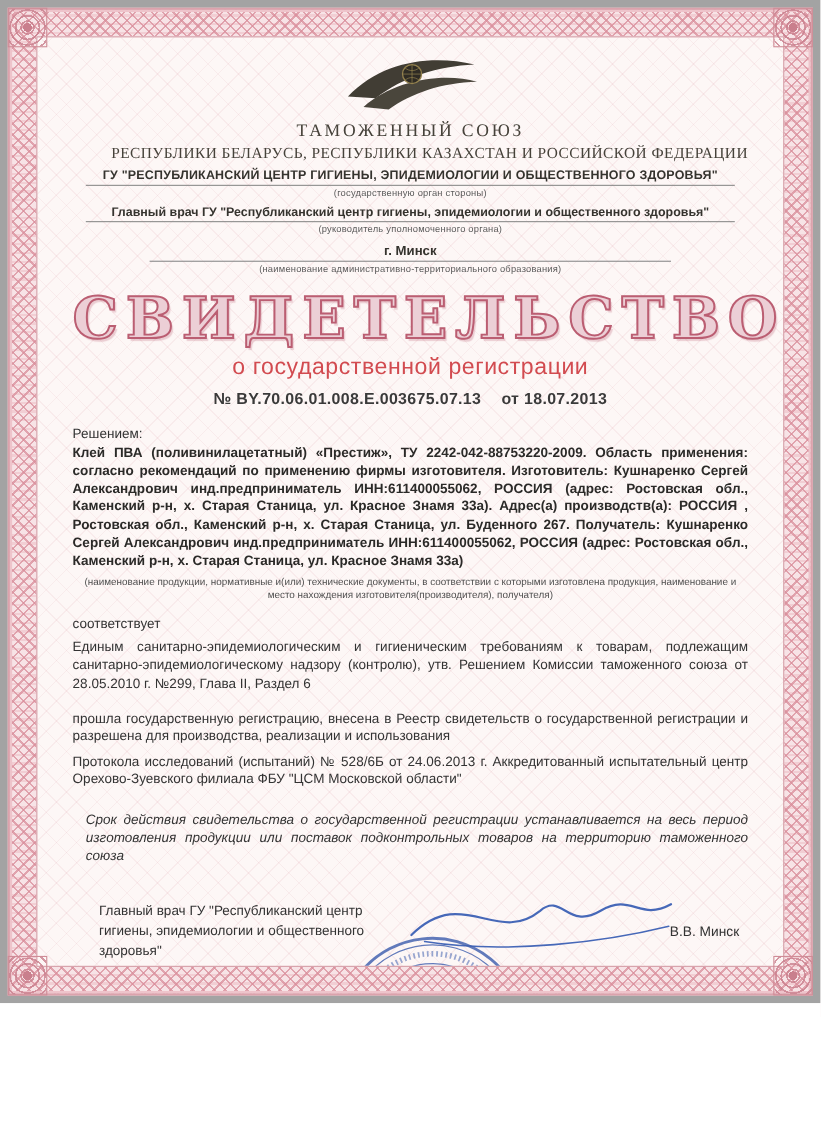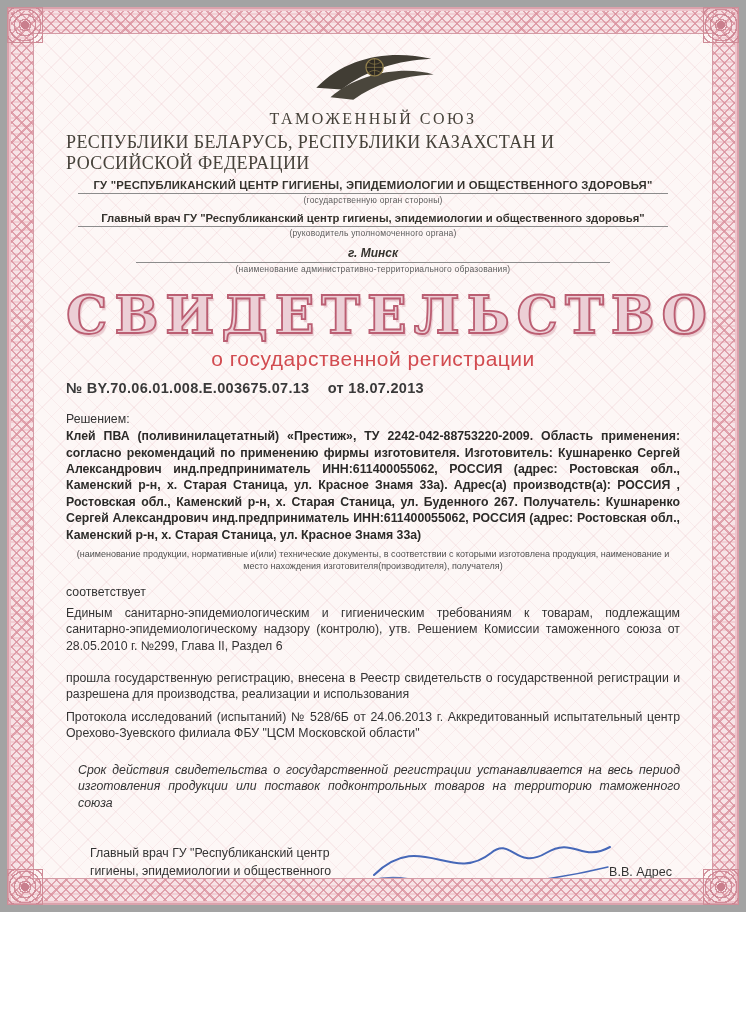--- a/index.html
+++ b/index.html
@@ -45,53 +45,53 @@
   .content{ padding:10px 32px 0 32px; }
 
   
   .logo{ text-align:center; margin-top:4px; }
   .logo svg{ width:126px; height:56px; }
   .union{
     text-align:center; font-family:"Liberation Serif", serif;
     font-size:16px; letter-spacing:2.5px; color:#46423a; margin-top:2px;
   }
   .countries{
-    text-align:left; font-family:"Liberation Serif", serif;
-    font-size:18px; letter-spacing:.4px; color:#46423a; margin-top:4px;
+    text-align:right; font-family:"Liberation Serif", serif;
+    font-size:14px; letter-spacing:.4px; color:#46423a; margin-top:4px;
   }
   .authority{
     text-align:center; font-size:11.3px; font-weight:bold; color:#35332e;
     margin-top:5px; letter-spacing:.2px;
   }
   .rule{ height:1px; background:#8c8c8c; margin:2px 12px 1px 12px; }
   .rule.narrow{ margin-left:70px; margin-right:70px; }
   .caption{
     text-align:center; font-size:8.5px; color:#5c5c5c; letter-spacing:.2px;
   }
   .head-line{
     text-align:center; font-size:11.3px; font-weight:bold; color:#35332e; margin-top:7px;
   }
   .city{
-    text-align:center; font-size:12px; font-weight:bold; color:#35332e; margin-top:8px;font-style:italic;
+    text-align:center; font-size:12px; font-weight:bold; color:#35332e; margin-top:8px;
   }
 
   
   .big-title{
     text-align:center; margin-top:14px;
     font-family:"DejaVu Serif", serif; font-weight:bold;
     font-size:52px; line-height:1.02; letter-spacing:7px;
     color:#eccfd6;
     -webkit-text-stroke:1.8px #bb5e72;
     text-shadow:2px 3px 1px rgba(187,94,114,.28), 0 0 1px #c98a99;
   }
   .subtitle{
     text-align:center; font-size:21px; color:#d24b50; margin-top:6px; letter-spacing:.5px;
   }
   .numline{
-    text-align:left; font-size:14.5px; font-weight:bold; color:#3a3a3a; margin-top:9px; letter-spacing:.3px;
+    text-align:center; font-size:14.5px; font-weight:bold; color:#3a3a3a; margin-top:9px; letter-spacing:.3px;
   }
   .numline .date{ margin-left:14px; }
 
   
   .label{ font-size:12.3px; color:#333; margin-top:16px; }
   .para{ font-size:12.3px; color:#333; line-height:1.34; text-align:justify; }
   .para.bold{ font-weight:bold; color:#2b2a28; margin-top:2px; }
   .small-caption{
     font-size:9px; color:#4f4f4f; text-align:center; line-height:1.35; margin-top:5px; 
   }
@@ -180,21 +180,21 @@
 
       <div class="footer-area">
 
         <div class="signatory-title">Главный врач ГУ "Республиканский центр гигиены, эпидемиологии и общественного здоровья"</div>
 
         <svg class="signature-svg" viewBox="0 0 250 78" xmlns="http://www.w3.org/2000/svg">
           <path d="M8,52 C55,6 85,62 125,30 C145,13 150,48 180,30 C208,13 215,40 244,24" fill="none" stroke="#4668b8" stroke-width="2" stroke-linecap="round"></path>
           <path d="M20,58 C95,70 185,58 242,44" fill="none" stroke="#4668b8" stroke-width="1.4" stroke-linecap="round"></path>
         </svg>
 
-        <div class="signatory-name">В.В. Адрес</div>
+        <div class="signatory-name">В.В. Минск</div>
 
         <svg class="seal" viewBox="0 0 178 178" xmlns="http://www.w3.org/2000/svg">
           <circle cx="89" cy="89" r="84" fill="none" stroke="#3f5fae" stroke-width="2.6"></circle>
           <circle cx="89" cy="89" r="78" fill="none" stroke="#3f5fae" stroke-width="1"></circle>
           <circle cx="89" cy="89" r="70" fill="none" stroke="#3f5fae" stroke-width="5" stroke-dasharray="1.6 2.6" opacity="0.65"></circle>
           <circle cx="89" cy="89" r="61" fill="none" stroke="#3f5fae" stroke-width="1.2"></circle>
           <ellipse cx="89" cy="88" rx="22" ry="30" fill="none" stroke="#3f5fae" stroke-width="1.6"></ellipse>
           <path d="M67,88 h44 M89,58 v60 M72,68 c10,8 24,8 34,0 M72,108 c10,-8 24,-8 34,0" fill="none" stroke="#3f5fae" stroke-width="1.1"></path>
           <path d="M45,110 C55,135 75,146 89,147 C103,146 123,135 133,110" fill="none" stroke="#3f5fae" stroke-width="2.2"></path>
           <path d="M49,80 C40,100 44,118 52,128 M129,80 C138,100 134,118 126,128" fill="none" stroke="#3f5fae" stroke-width="1.6" stroke-dasharray="4 3"></path>

